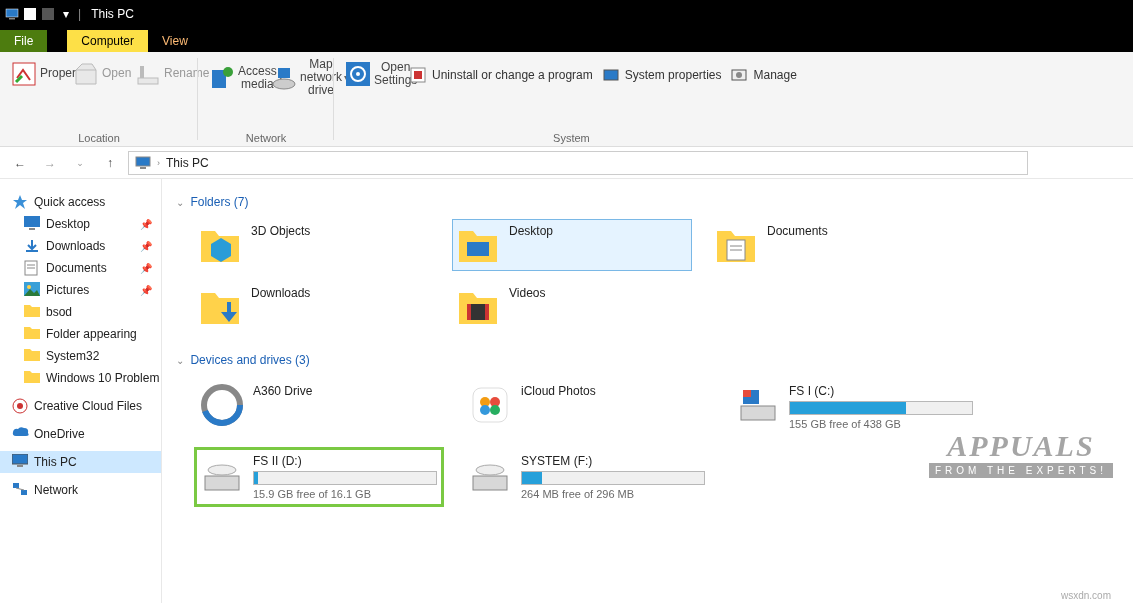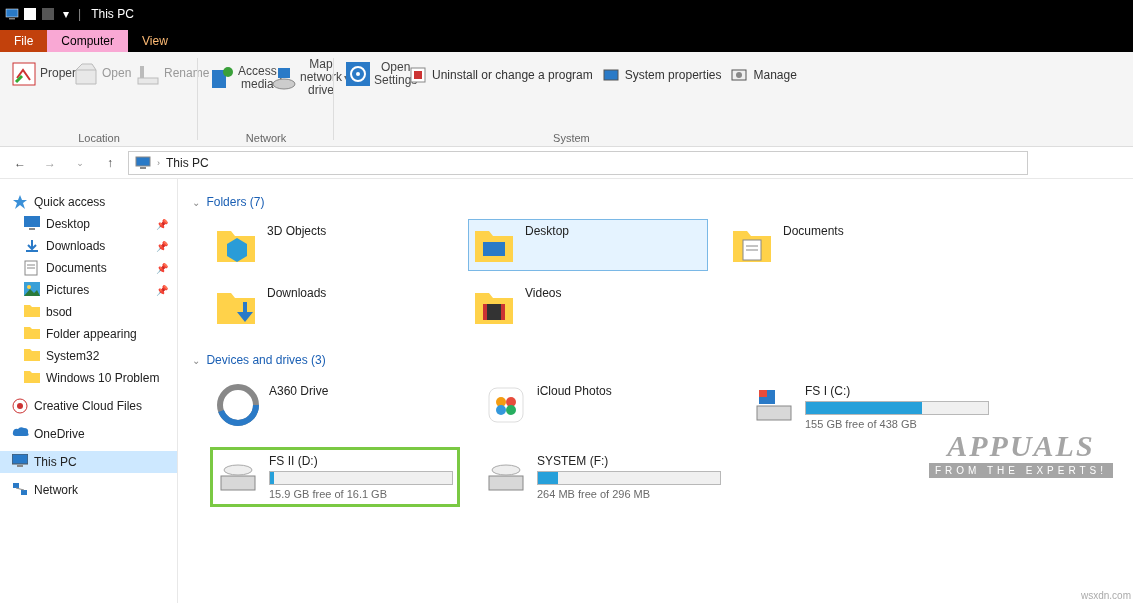--- a/index.html
+++ b/index.html
@@ -7,22 +7,22 @@
 
 
 .titlebar { height: 28px; background: #000; display: flex; align-items: center; color: #fff; padding: 0 4px; gap: 2px; }
 .titlebar .tb-icon { width: 16px; height: 16px; display: inline-flex; align-items: center; justify-content: center; }
 .titlebar .tb-sep { color: #888; margin: 0 2px; }
 .titlebar .title-text { margin-left: 6px; }
 
 
 .menutabs { height: 24px; background: #000; display: flex; align-items: flex-end; }
 .menutabs .tab { padding: 4px 14px; color: #fdba74; cursor: pointer; }
-.menutabs .tab.file { background: #c2410c; color: #fff; }
-.menutabs .tab.active { background: #f9a8d4; color: #000; }
+.menutabs .tab.file { background: #4d7c0f; color: #fff; }
+.menutabs .tab.active { background: #fde047; color: #000; margin-left: 20px; }
 
 
 .ribbon { height: 95px; background: #f5f5f5; border-bottom: 1px solid #ddd; display: flex; }
 .ribbon-group { padding: 4px 8px 2px 8px; display: flex; flex-direction: column; align-items: center; justify-content: space-between; position: relative; }
 .ribbon-group::after { content: ""; position: absolute; right: 0; top: 6px; bottom: 6px; width: 1px; background: #ddd; }
 .ribbon-group:last-child::after { display: none; }
 .ribbon-items { display: flex; gap: 4px; }
 .ribbon-btn { width: 58px; text-align: center; color: #444; cursor: pointer; display: flex; flex-direction: row; align-items: center; gap: 2px; padding: 2px; }
 .ribbon-btn.disabled { color: #999; }
 .ribbon-btn .ricon { width: 32px; height: 32px; display: flex; align-items: center; justify-content: center; }
@@ -34,21 +34,21 @@
 
 
 .navbar { height: 32px; display: flex; align-items: center; gap: 6px; padding: 0 8px; border-bottom: 1px solid #e8e8e8; }
 .nav-arrow { width: 24px; height: 24px; display: flex; align-items: center; justify-content: center; color: #999; }
 .nav-arrow.enabled { color: #444; cursor: pointer; }
 .addressbar { flex: 0 0 auto; display: flex; align-items: center; gap: 6px; border: 1px solid #ccc; height: 24px; padding: 0 6px; width: 900px; }
 .addressbar .crumb { color: #222; }
 
 
 .split { display: flex; height: calc(603px - 28px - 24px - 95px - 32px); }
-.sidebar { width: 178px; border-right: 1px solid #e8e8e8; padding: 6px 0; overflow: hidden; }
+.sidebar { width: 162px; border-right: 1px solid #e8e8e8; padding: 6px 0; overflow: hidden; }
 .side-item { display: flex; align-items: center; gap: 6px; padding: 3px 8px 3px 24px; color: #222; cursor: pointer; white-space: nowrap; }
 .side-item.group-top { padding-left: 12px; margin-top: 6px; }
 .side-item.selected { background: #cde8ff; }
 .side-item .pin { margin-left: auto; color: #888; font-size: 10px; }
 .side-item .sicon { width: 16px; height: 16px; flex-shrink: 0; }
 
 
 .content { flex: 1; padding: 10px 14px; overflow: auto; position: relative; }
 .section-head { color: #1a5fb4; padding: 6px 0; display: flex; align-items: center; gap: 6px; font-size: 13px; cursor: pointer; }
 .section-head .chev { font-size: 10px; color: #888; }
@@ -65,21 +65,21 @@
 .drive-info { flex: 1; display: flex; flex-direction: column; gap: 3px; }
 .drive-name { color: #222; }
 .drive-bar { height: 14px; border: 1px solid #b8b8b8; background: #f0f0f0; position: relative; }
 .drive-bar-fill { position: absolute; left: 0; top: 0; bottom: 0; background: #26a0da; }
 .drive-free { color: #6a6a6a; font-size: 11px; }
 
 
 .watermark { position: absolute; right: 20px; top: 250px; opacity: 0.75; text-align: center; }
 .watermark .wm1 { font-size: 30px; font-weight: 800; color: #888; letter-spacing: 2px; font-style: italic; font-family: Liberation Serif, serif; }
 .watermark .wm2 { font-size: 10px; color: #aaa; letter-spacing: 4px; background: #888; color: #fff; padding: 2px 6px; }
-.footer { position: absolute; right: 2px; bottom: 2px; font-size: 10px; color: #aaa; }
+.footer { position: absolute; right: 22px; bottom: 2px; font-size: 10px; color: #aaa; }
 
 
 svg { display: block; }
 </style>
 </head>
 <body>
 
 <div class="titlebar">
   <span class="tb-icon">
       <svg width="14" height="12">

